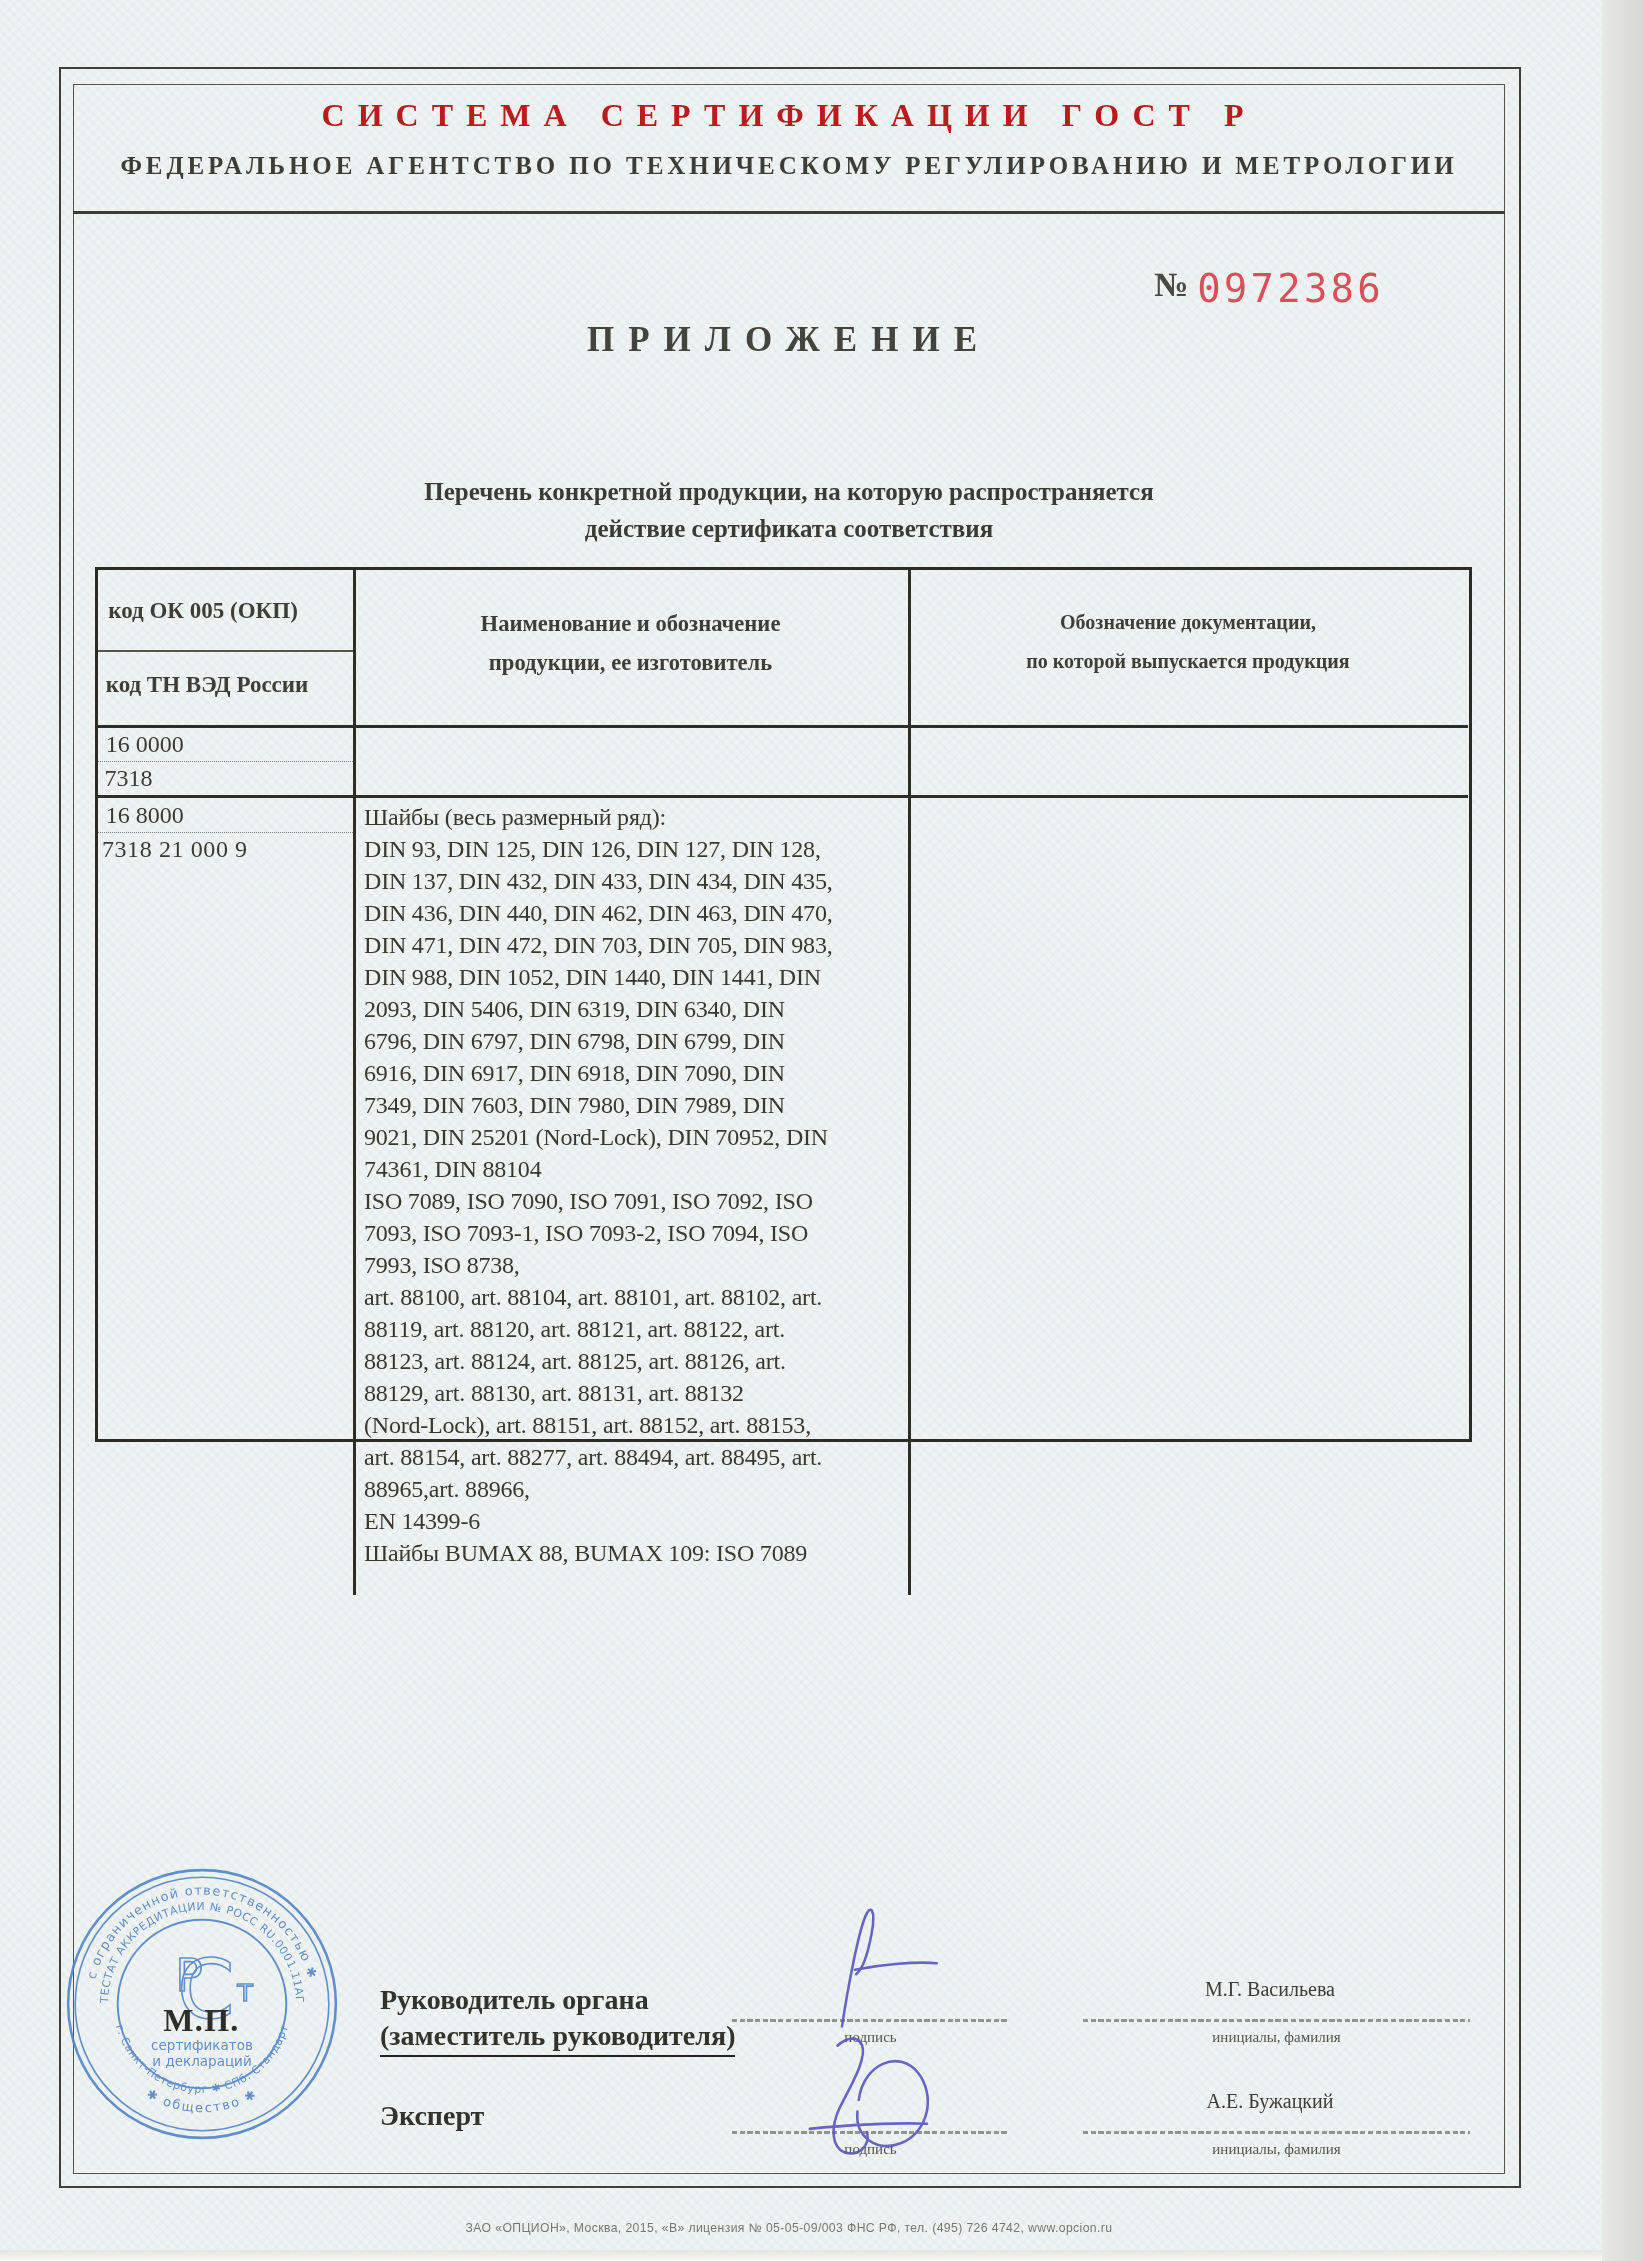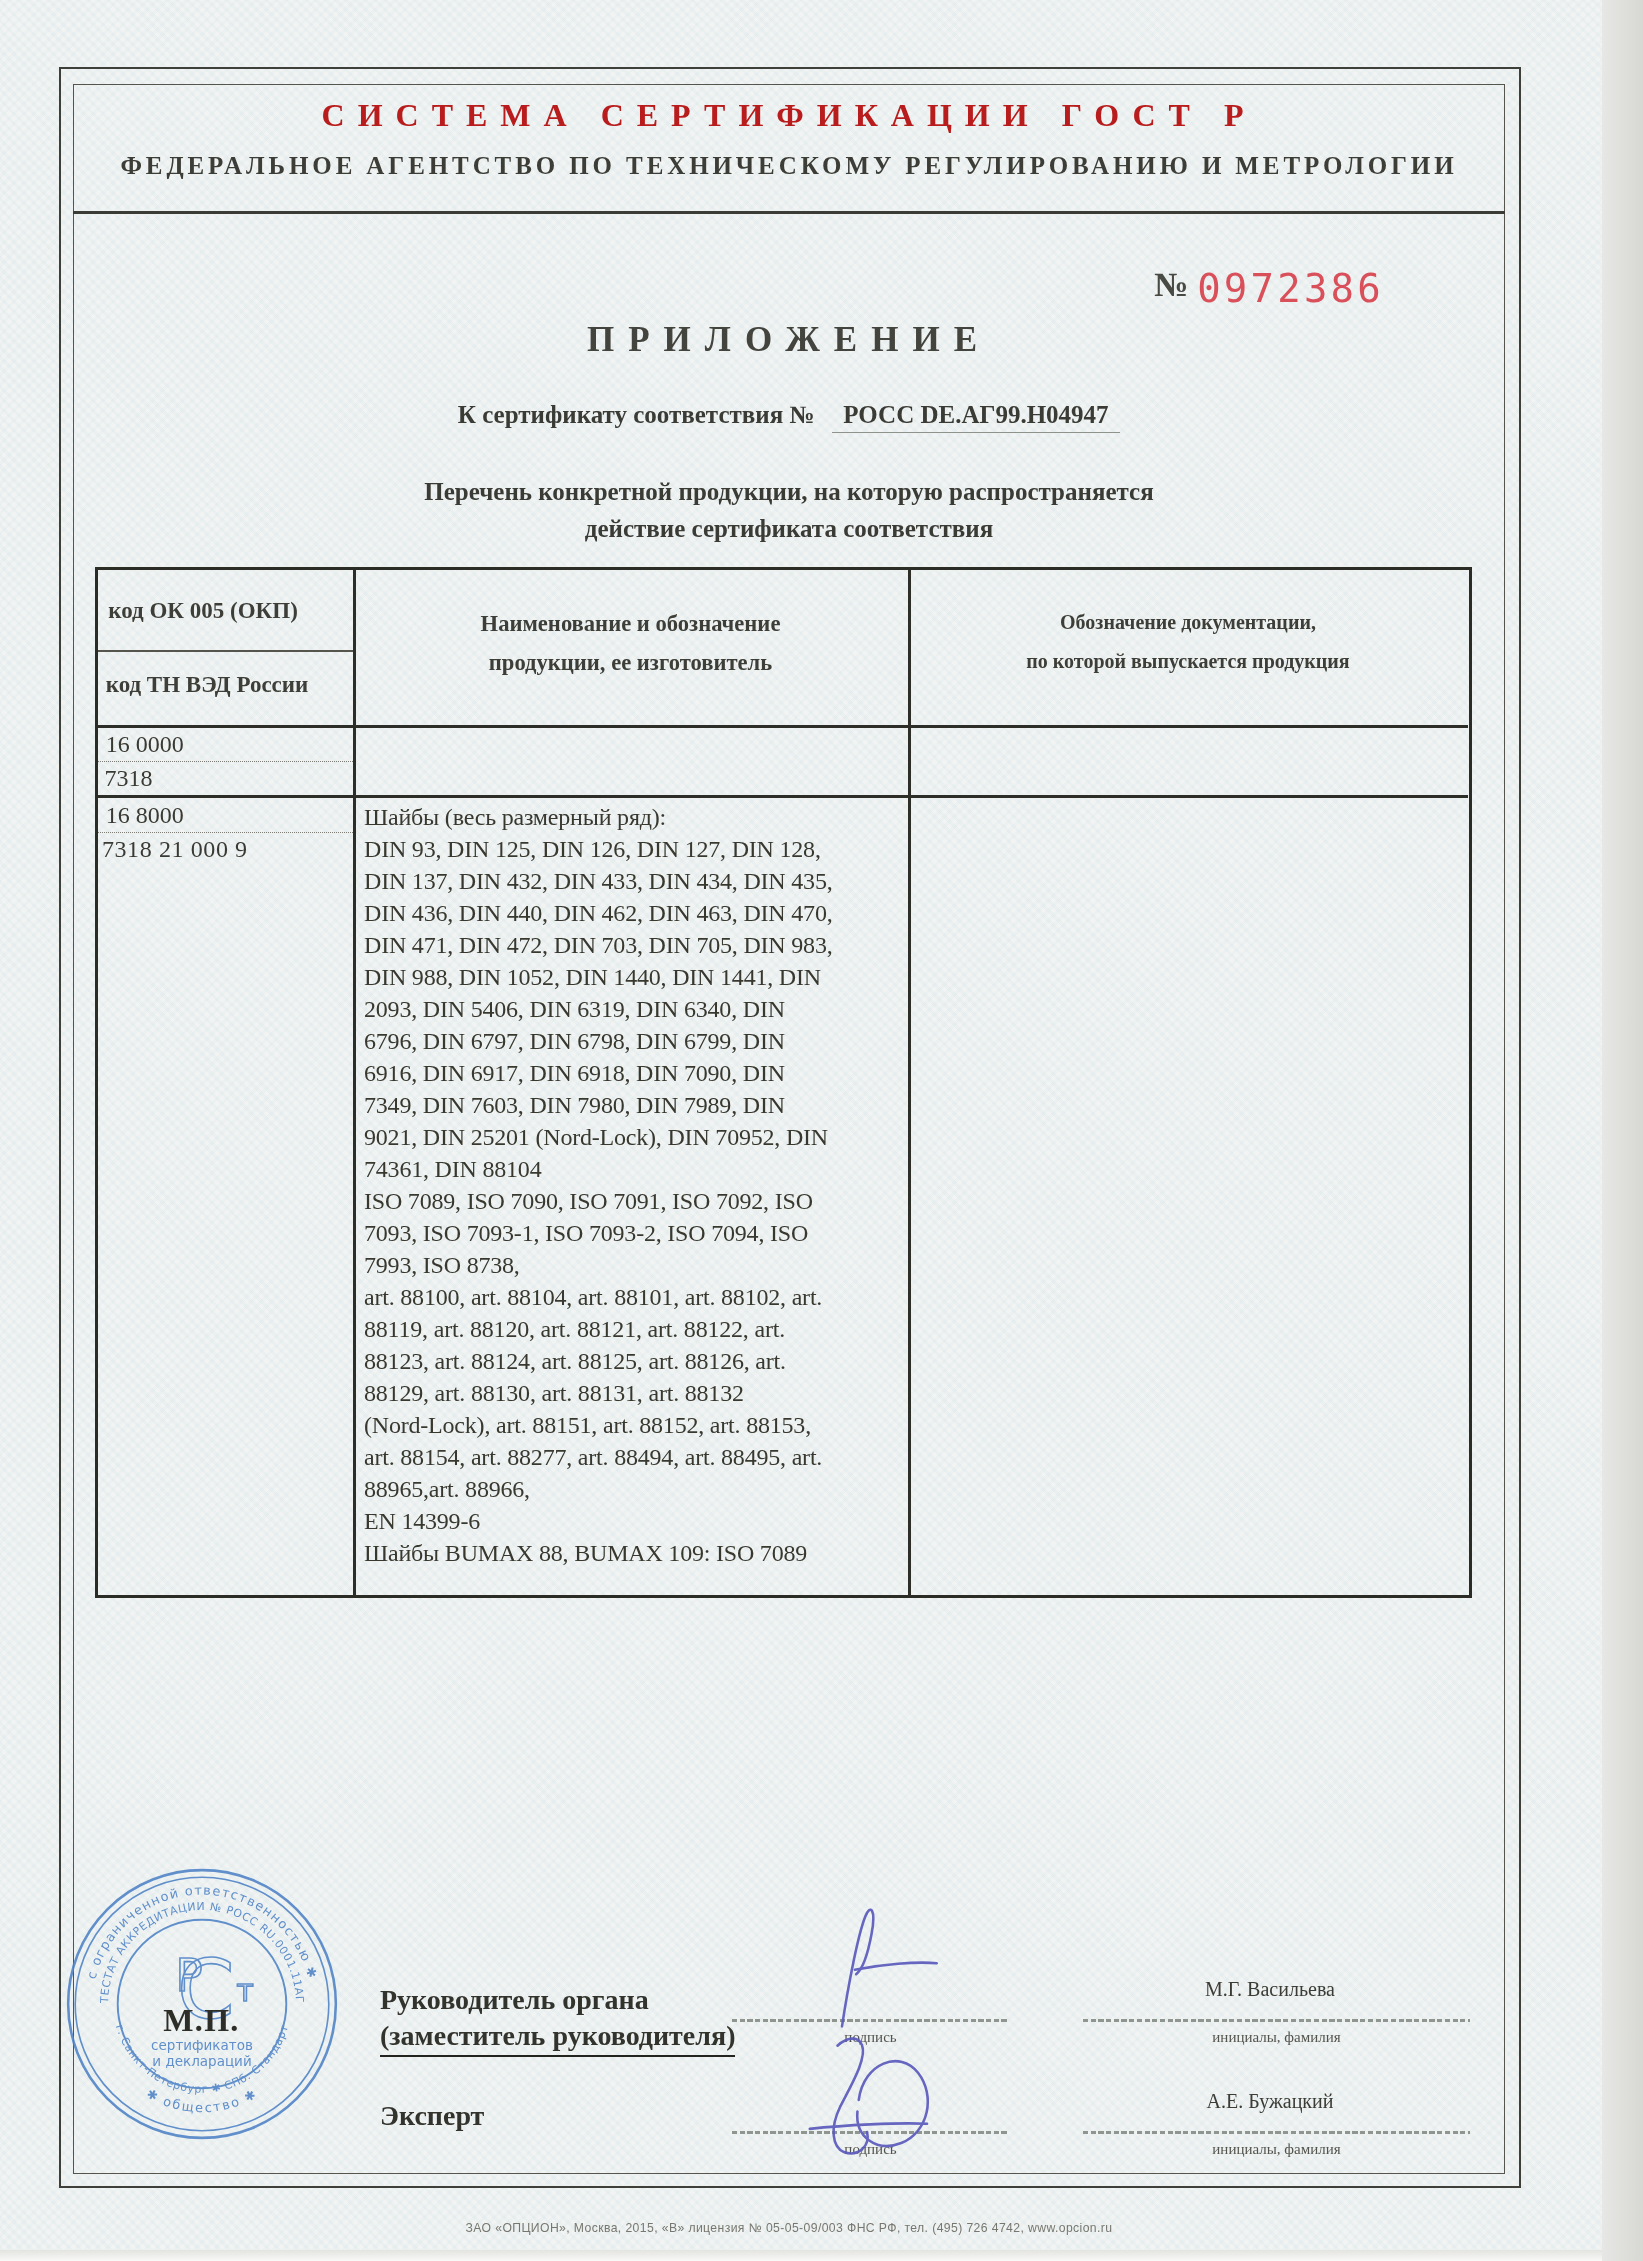--- a/index.html
+++ b/index.html
@@ -21,21 +21,21 @@
   #title-line2{top:152px;font-size:25px;font-weight:bold;letter-spacing:3.9px;color:#3d3d37;}
   #doc-number{left:1154px;top:266px;white-space:nowrap;}
   #doc-number .pref{font-size:34px;color:#4a4a44;font-weight:600;vertical-align:top;}
   #doc-number .val{font-family:"DejaVu Sans Mono",monospace;font-size:39px;letter-spacing:3.2px;color:#d9505b;vertical-align:top;margin-left:9px;}
   #appendix-title{top:320px;font-size:35px;font-weight:bold;letter-spacing:14px;color:#44443e;}
   #cert-line{top:401px;font-size:25px;font-weight:600;white-space:nowrap;}
   #cert-line .certval{margin-left:17px;padding:0 11.6px 3.9px 11.6px;border-bottom:1.9px solid #8f938d;}
   #purpose1{top:478px;font-size:25px;font-weight:bold;}
   #purpose2{top:515px;font-size:25px;font-weight:bold;}
   
-  #tbl{left:95px;top:567px;width:1377px;height:1031px;border:3.2px solid #2c2c27;box-sizing:border-box;font-family:Liberation Serif, serif;}
+  #tbl{left:95px;top:567px;width:1377px;height:875px;border:3.2px solid #2c2c27;box-sizing:border-box;font-family:Liberation Serif, serif;}
   .vline{top:0;width:2.6px;height:1025px;background:#2e2e29;}
   .hline{left:0;width:1370px;height:3.2px;background:#2e2e29;}
   .hdr{font-size:23px;font-weight:600;color:#3e3e38;}
   .hdr2{width:549px;text-align:center;font-size:22.6px;font-weight:600;color:#3e3e38;}
   .hdr3{width:554px;text-align:center;font-size:20px;font-weight:600;color:#3e3e38;}
   .code{font-size:24px;color:#3a3a34;white-space:nowrap;}
   .dotline{height:0;border-top:1.9px dotted #7e7e76;}
   #prod-lines{left:266px;top:231px;width:545px;}
   .pline{font-size:24px;line-height:32px;white-space:nowrap;letter-spacing:-0.2px;color:#38382f;}
   
@@ -64,23 +64,20 @@
 
   <div id="title-line1" class="abs ctr">СИСТЕМА СЕРТИФИКАЦИИ ГОСТ Р</div>
   <div id="title-line2" class="abs ctr">ФЕДЕРАЛЬНОЕ АГЕНТСТВО ПО ТЕХНИЧЕСКОМУ РЕГУЛИРОВАНИЮ И МЕТРОЛОГИИ</div>
 
   <div id="doc-number" class="abs">
     <span class="pref">№</span><span class="val">0972386</span>
   </div>
 
   <div id="appendix-title" class="abs ctr">ПРИЛОЖЕНИЕ</div>
 
-  <div id="cert-line" class="abs ctr">
-    <span>К сертификату соответствия №</span><span class="certval">РОСС DE.АГ99.Н04947</span>
-  </div>
 
   <div id="purpose1" class="abs ctr">Перечень конкретной продукции,  на которую распространяется</div>
   <div id="purpose2" class="abs ctr">действие сертификата соответствия</div>
 
   <div id="tbl" class="abs">
     <div class="abs vline" style="left:255px;"></div>
     <div class="abs vline" style="left:810px;"></div>
     <div class="abs hline" style="top:155px;"></div>
     <div class="abs hline" style="top:225px;"></div>
 

